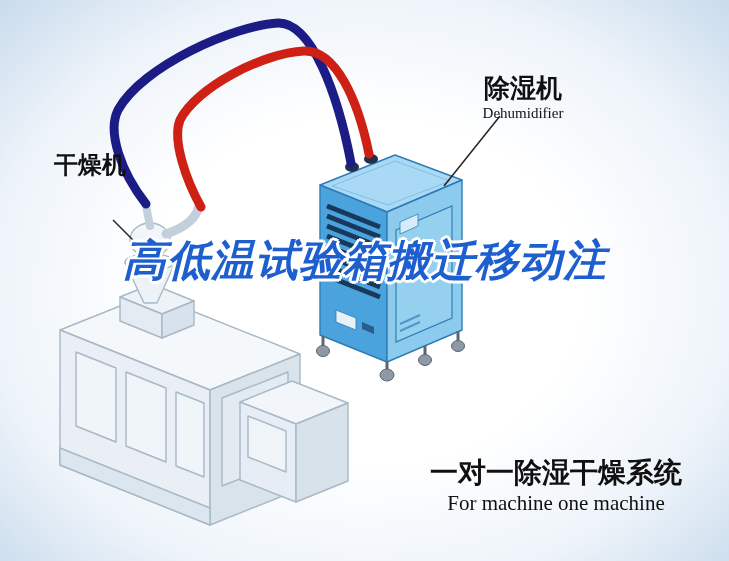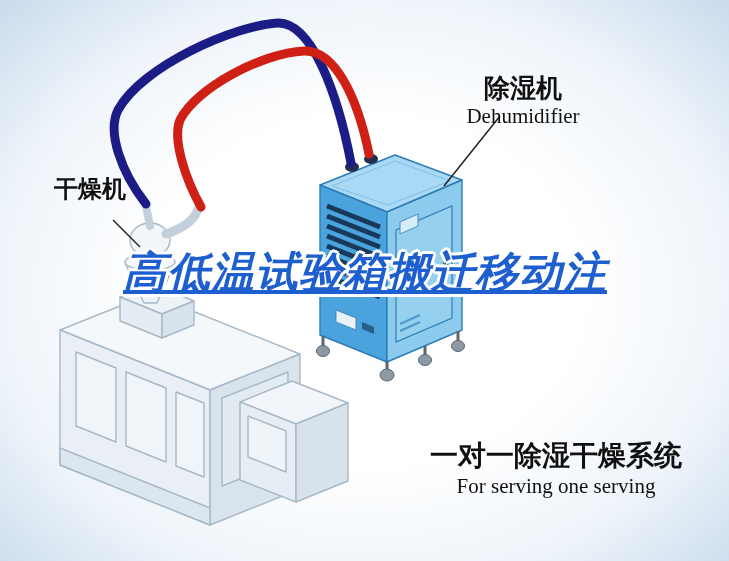--- a/index.html
+++ b/index.html
@@ -11,21 +11,21 @@
   *{margin:0;padding:0;box-sizing:border-box;}
   body{font-family:"DejaVu Sans",sans-serif;}
   .stage{
     position:relative;width:729px;height:561px;overflow:hidden;
     background:radial-gradient(ellipse at 50% 52%, #ffffff 42%, #eef4fa 72%, #c9dbec 100%);
   }
   .stage svg{position:absolute;left:0;top:0;}
   .abs{position:absolute;}
   .callout{text-align:center;color:#101010;}
   .callout .zh{font-weight:bold;font-size:26px;line-height:1.15;font-family:"DejaVu Sans",sans-serif;}
-  .callout .en{font-size:21px;line-height:1.2;font-family:"Liberation Serif",serif;}
+  .callout .en{font-size:15px;line-height:1.2;font-family:"Liberation Serif",serif;}
   .callout-hopper .zh{font-size:24px;}
   .title{
     width:540px;text-align:center;
     font-family:"DejaVu Sans",sans-serif;
     font-weight:bold;font-style:italic;
     font-size:43px;line-height:1.05;letter-spacing:1px;
     color:var(--title-color,#1e5fd0);
     text-shadow:-2px -2px 0 #fff,2px -2px 0 #fff,-2px 2px 0 #fff,2px 2px 0 #fff,
                  0 -3px 0 #fff,0 3px 0 #fff,-3px 0 0 #fff,3px 0 0 #fff;
   }
@@ -126,26 +126,26 @@
 
     <line class="pointer" x1="500" y1="116" x2="444" y2="186"></line>
     <line class="pointer" x1="113" y1="220" x2="140" y2="247"></line>
   </svg>
 
   <div class="abs callout callout-dehu" style="left:437px;top:74px;width:172px;">
     <div class="zh">除湿机</div>
     <div class="en">Dehumidifier</div>
   </div>
 
-  <div class="abs callout callout-hopper" style="left:28px;top:176px;width:124px;">
+  <div class="abs callout callout-hopper" style="left:28px;top:152px;width:124px;">
     <div class="zh">干燥机</div>
   </div>
 
-  <div class="abs title" style="left:95px;top:250px;text-decoration:underline;">
+  <div class="abs title" style="left:95px;top:238px;">
     <div>高低温试验箱搬迁移动注</div>
   </div>
 
-  <div class="abs footer-label" style="left:396px;top:439px;">
+  <div class="abs footer-label" style="left:396px;top:456px;">
     <div class="zh">一对一除湿干燥系统</div>
-    <div class="en">For serving one serving</div>
+    <div class="en">For machine one machine</div>
   </div>
 
 </div>
 
 </body></html>

